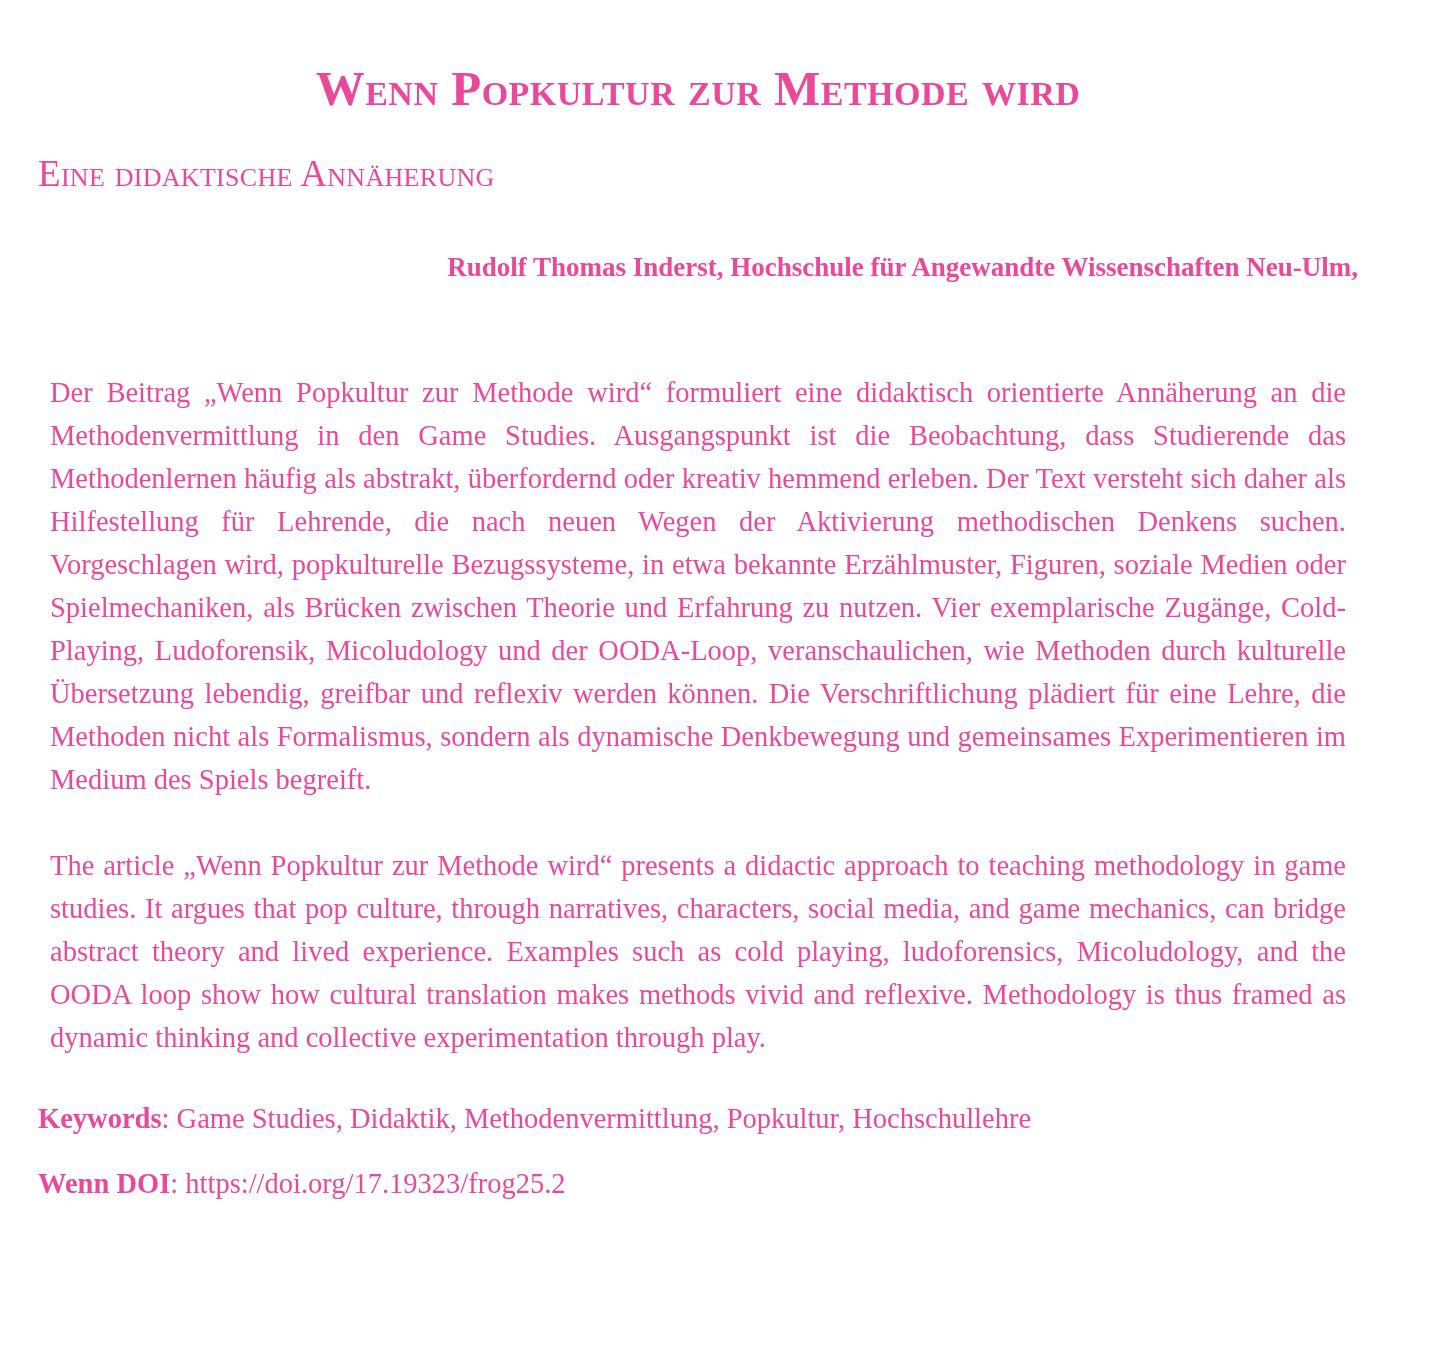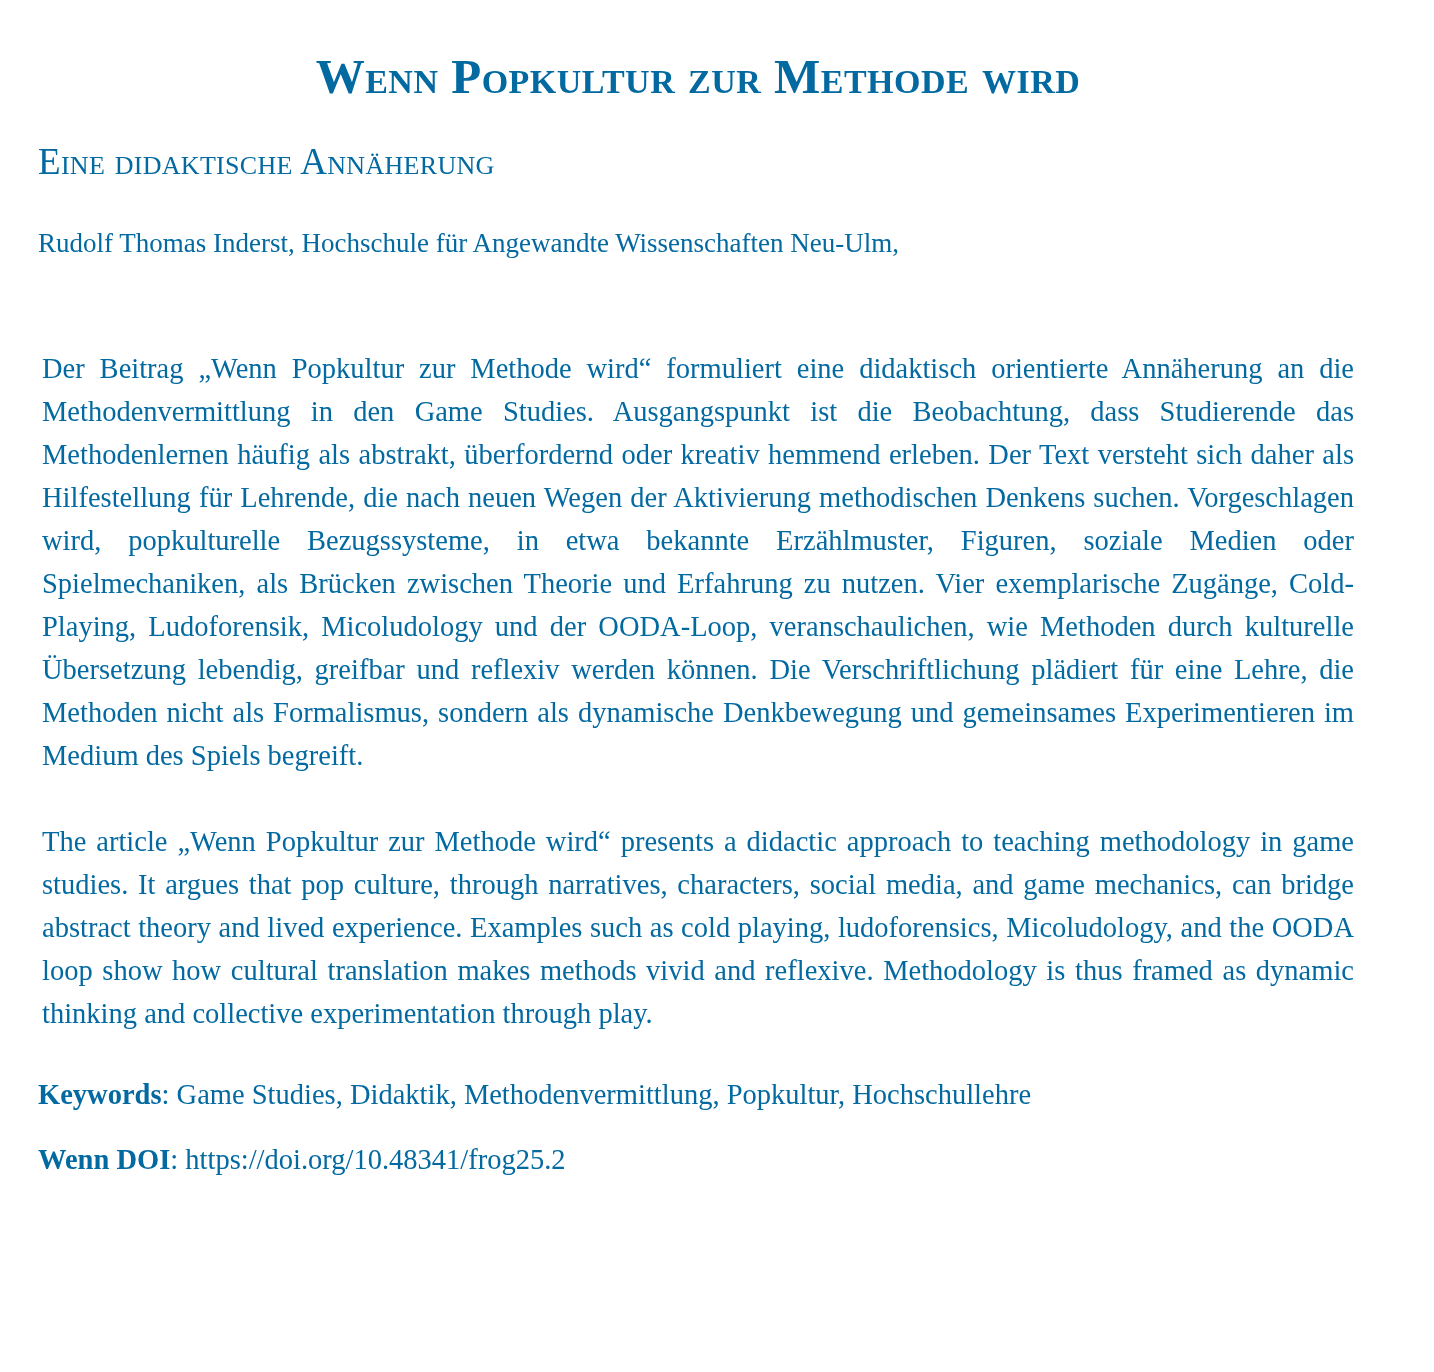--- a/index.html
+++ b/index.html
@@ -5,23 +5,23 @@
   html, body {
     margin: 0;
     padding: 0;
     background: #ffffff;
   }
   .page {
     position: relative;
     width: 1396px;
     height: 1372px;
     box-sizing: border-box;
-    padding: 0 38px;
+    padding: 12px 38px;
     background: #ffffff;
-    color: #0369a1;
+    color: #ec4899;
     font-family: "Liberation Serif", "DejaVu Serif", serif;
     overflow: hidden;
   }
   .smallcaps {
     font-variant: small-caps;
   }
   .title {
     margin: 50px 0 0 0;
     text-align: center;
     font-size: 49px;
@@ -30,28 +30,28 @@
     line-height: 1.1;
   }
   .subtitle {
     margin: 38px 0 0 0;
     font-size: 37px;
     font-weight: 400;
     letter-spacing: 0.3px;
     line-height: 1.1;
   }
   .author {
-    margin: 40px 0 0 0;
-    text-align: left;
+    margin: 52px 0 0 0;
+    text-align: right;
     font-size: 27px;
-    font-weight: 400;
+    font-weight: 700;
     line-height: 40px;
   }
   .abstract {
-    margin: 4px;
+    margin: 12px;
     text-align: justify;
     font-size: 28.5px;
     line-height: 43px;
     hyphens: none;
   }
   .abstract-de {
     margin-top: 84px;
   }
   .abstract-en {
     margin-top: 43px;
@@ -87,16 +87,16 @@
     </p>
   </header>
 
   <main>
     <p class="abstract abstract-de">Der Beitrag „Wenn Popkultur zur Methode wird“ formuliert eine didaktisch orientierte Annäherung an die Methodenvermittlung in den Game Studies. Ausgangspunkt ist die Beobachtung, dass Studierende das Methodenlernen häufig als abstrakt, überfordernd oder kreativ hemmend erleben. Der Text versteht sich daher als Hilfestellung für Lehrende, die nach neuen Wegen der Aktivierung methodischen Denkens suchen. Vorgeschlagen wird, popkulturelle Bezugssysteme, in etwa bekannte Erzählmuster, Figuren, soziale Medien oder Spielmechaniken, als Brücken zwischen Theorie und Erfahrung zu nutzen. Vier exemplarische Zugänge, Cold-Playing, Ludoforensik, Micoludology und der OODA-Loop, veranschaulichen, wie Methoden durch kulturelle Übersetzung lebendig, greifbar und reflexiv werden können. Die Verschriftlichung plädiert für eine Lehre, die Methoden nicht als Formalismus, sondern als dynamische Denkbewegung und gemeinsames Experimentieren im Medium des Spiels begreift.</p>
 
     <p class="abstract abstract-en">The article „Wenn Popkultur zur Methode wird“ presents a didactic approach to teaching methodology in game studies. It argues that pop culture, through narratives, characters, social media, and game mechanics, can bridge abstract theory and lived experience. Examples such as cold playing, ludoforensics, Micoludology, and the OODA loop show how cultural translation makes methods vivid and reflexive. Methodology is thus framed as dynamic thinking and collective experimentation through play.</p>
 
     <p class="meta-line meta-keywords"><b>Keywords</b><span>: Game Studies, Didaktik, Methodenvermittlung, Popkultur, Hochschullehre</span></p>
 
-    <p class="meta-line meta-doi"><b>Wenn DOI</b><span>: https://doi.org/10.48341/frog25.2</span></p>
+    <p class="meta-line meta-doi"><b>Wenn DOI</b><span>: https://doi.org/17.19323/frog25.2</span></p>
   </main>
 
 </div>
 
 </body></html>

